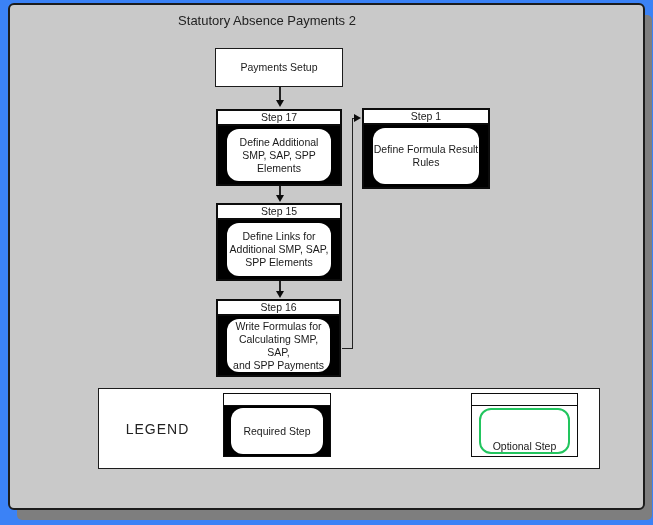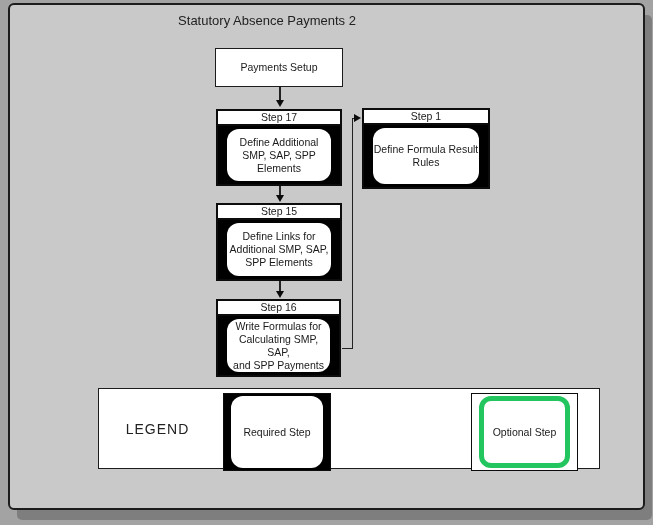--- a/index.html
+++ b/index.html
@@ -1,16 +1,16 @@
 <!DOCTYPE html>
 <html><head>
 <meta charset="utf-8">
 <style>
   html,body{margin:0;padding:0;background:#ffffff;}
-  .canvas{position:relative;width:653px;height:525px;background:#a3a3a3;overflow:hidden;
+  .canvas{position:relative;width:653px;height:525px;background:#3b82f6;overflow:hidden;
           font-family:"Liberation Sans", sans-serif;color:#1a1a1a;}
   .panel{position:absolute;left:8px;top:3px;width:633px;height:503px;
          background:#c9c9c9;border:2px solid #1c1c1c;border-radius:6px;
          box-shadow:8px 11px 0 -1px #7e7e7e;}
   .title{position:absolute;left:117px;top:13px;width:300px;text-align:center;
          font-size:13px;color:#222;}
   
   .plain-box{position:absolute;left:215px;top:48px;width:128px;height:39px;
              background:#ffffff;border:1.5px solid #1c1c1c;display:flex;flex-direction:column;
              align-items:center;justify-content:center;font-size:10.5px;line-height:13.5px;
@@ -20,38 +20,38 @@
             display:flex;flex-direction:column;background:#000;}
   .step-header{height:13px;background:#ffffff;border-bottom:2px solid #0c0c0c;
                font-size:10.5px;text-align:center;line-height:13px;flex:0 0 auto;}
   .step-body{flex:1 1 auto;display:flex;}
   .step-body.fill-black{background:#000000;}
   .step-body.fill-gray{background:#8a8a8a;}
   .step-body.fill-white{background:#ffffff;}
   .step-inner{flex:1;margin:3px 9px;background:#ffffff;border-radius:12px;
               display:flex;flex-direction:column;align-items:center;justify-content:center;
               font-size:10.5px;line-height:13px;text-align:center;}
-  .step-inner.thin-border{border:5px solid #22c55e;}
+  .step-inner.thin-border{border:2px solid #22c55e;justify-content:flex-end;}
   
   .vline{position:absolute;width:1.5px;background:#222;}
   .hline{position:absolute;height:1.5px;background:#222;}
   .arrow-down{position:absolute;width:0;height:0;
               border-left:4px solid transparent;border-right:4px solid transparent;
               border-top:7px solid #0c0c0c;}
   .arrow-right{position:absolute;width:0;height:0;
                border-top:4px solid transparent;border-bottom:4px solid transparent;
                border-left:7px solid #0c0c0c;}
   
   .legend{position:absolute;left:98px;top:388px;width:502px;height:81px;
           background:#ffffff;border:1.5px solid #1c1c1c;box-sizing:border-box;}
   .legend-label{position:absolute;left:105px;top:388px;width:105px;height:81px;
                 display:flex;align-items:center;justify-content:center;
                 font-size:14px;letter-spacing:1px;color:#222;}
-  .legend-item{position:absolute;top:393px;height:78px;border:1.5px solid #0c0c0c;
-               box-sizing:border-box;display:flex;flex-direction:row;background:#fff;}
+  .legend-item{position:absolute;top:393px;height:64px;border:1.5px solid #0c0c0c;
+               box-sizing:border-box;display:flex;flex-direction:column;background:#fff;}
   .legend-item .step-header{height:11px;border-bottom:1.5px solid #0c0c0c;}
   .legend-item .step-inner{margin:2px 7px;font-size:10.5px;line-height:12px;}
 </style>
 </head>
 <body>
 
 <div class="canvas">
   <div class="panel"></div>
 
   <div class="title">Statutory Absence Payments 2</div>

